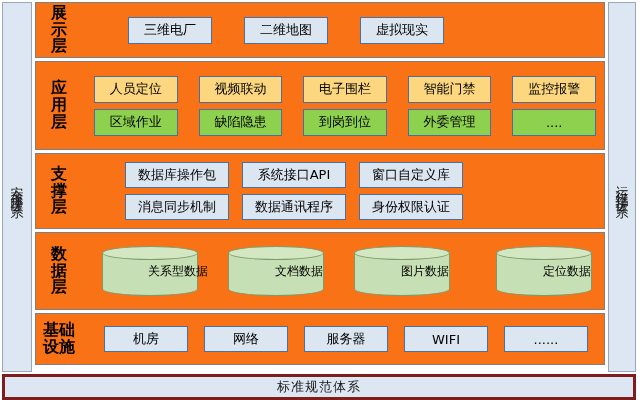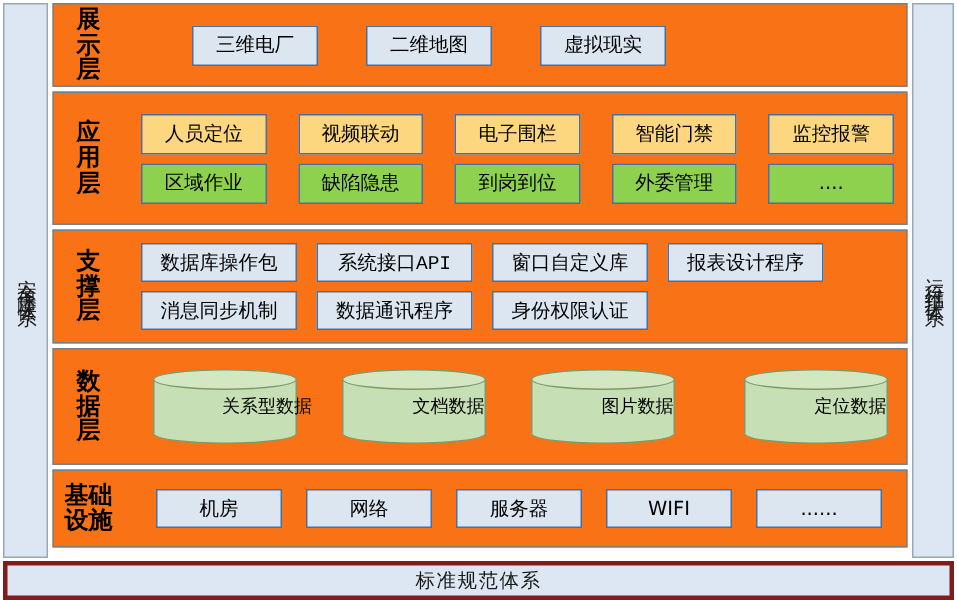--- a/index.html
+++ b/index.html
@@ -69,21 +69,21 @@
     background: #f97316;
     display: flex;
     flex-direction: row;
     align-items: stretch;
     margin-bottom: 3px;
   }
   .layer:last-child { margin-bottom: 0; }
 
   .layer-display  { height: 56px; }
   .layer-app      { height: 89px; }
-  .layer-support  { height: 76px; }
+  .layer-support  { height: 76px; gap: 31px; }
   .layer-data     { height: 78px; }
   .layer-infra    { height: 52px; }
 
   .layer-label {
     flex: 0 0 46px;
     display: flex;
     align-items: center;
     justify-content: center;
     font-size: 16px;
     font-weight: bold;
@@ -140,21 +140,21 @@
   .layer-display .node + .node { margin-left: 32px; }
 
   
   .layer-app .node { width: 86px; height: 27px; }
   .layer-app .node + .node { margin-left: 21px; }
   .layer-app .row { padding-left: 4px; }
 
   
   .layer-support .node { width: 104px; height: 26px; }
   .layer-support .node + .node { margin-left: 13px; }
-  .layer-support .row { padding-left: 4px; font-family: Liberation Mono, monospace; }
+  .layer-support .row { padding-left: 4px; }
 
   
   .layer-infra .node { width: 84px; height: 26px; }
   .layer-infra .node + .node { margin-left: 16px; }
   .layer-infra .row { padding-left: 14px; }
 
   
   .layer-data .row { padding-left: 12px; }
   .cyl {
     position: relative;
@@ -264,21 +264,20 @@
 
       <div class="layer layer-support">
         <div class="layer-label">
           <span class="lbl-inner">支撑层</span>
         </div>
         <div class="layer-body">
           <div class="row">
             <div class="node blue">数据库操作包</div>
             <div class="node blue">系统接口API</div>
             <div class="node blue">窗口自定义库</div>
-            <div class="node blue">报表设计程序</div>
           </div>
           <div class="row">
             <div class="node blue">消息同步机制</div>
             <div class="node blue">数据通讯程序</div>
             <div class="node blue">身份权限认证</div>
           </div>
         </div>
       </div>
 
       <div class="layer layer-data">

